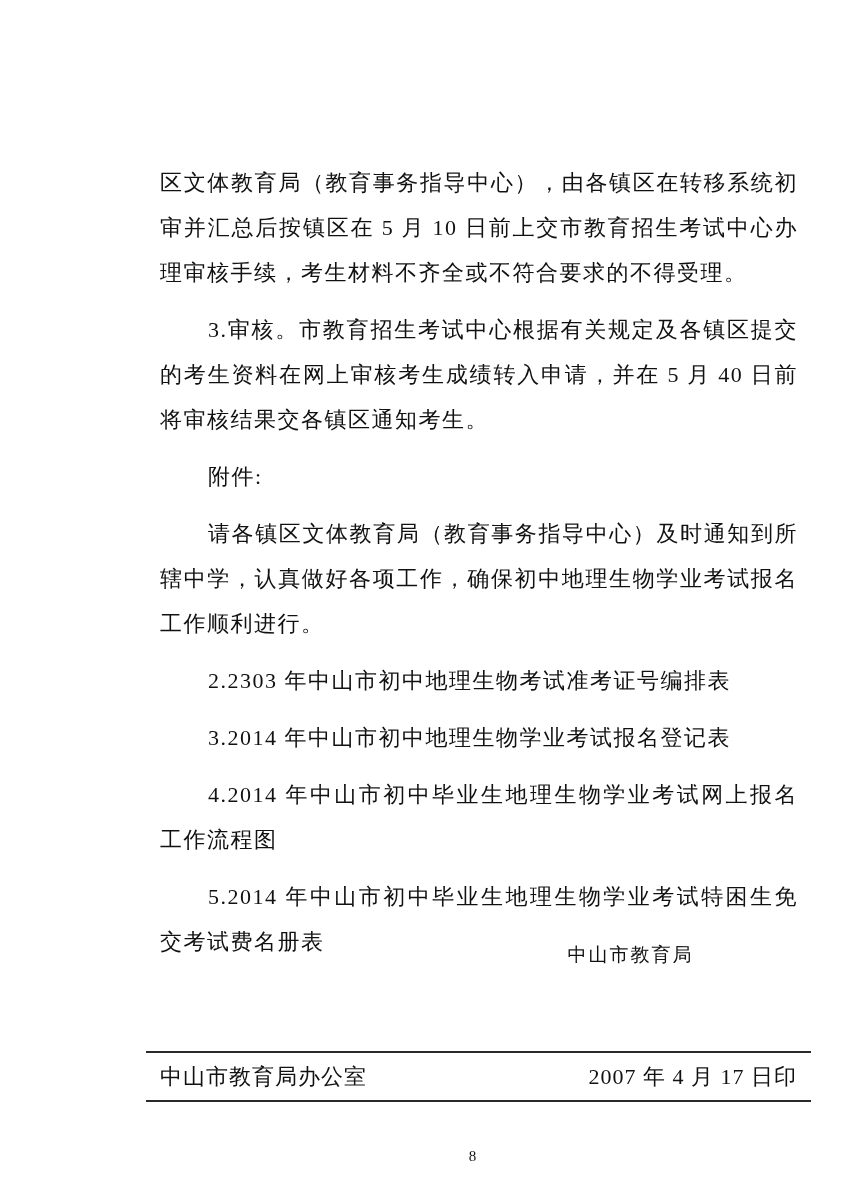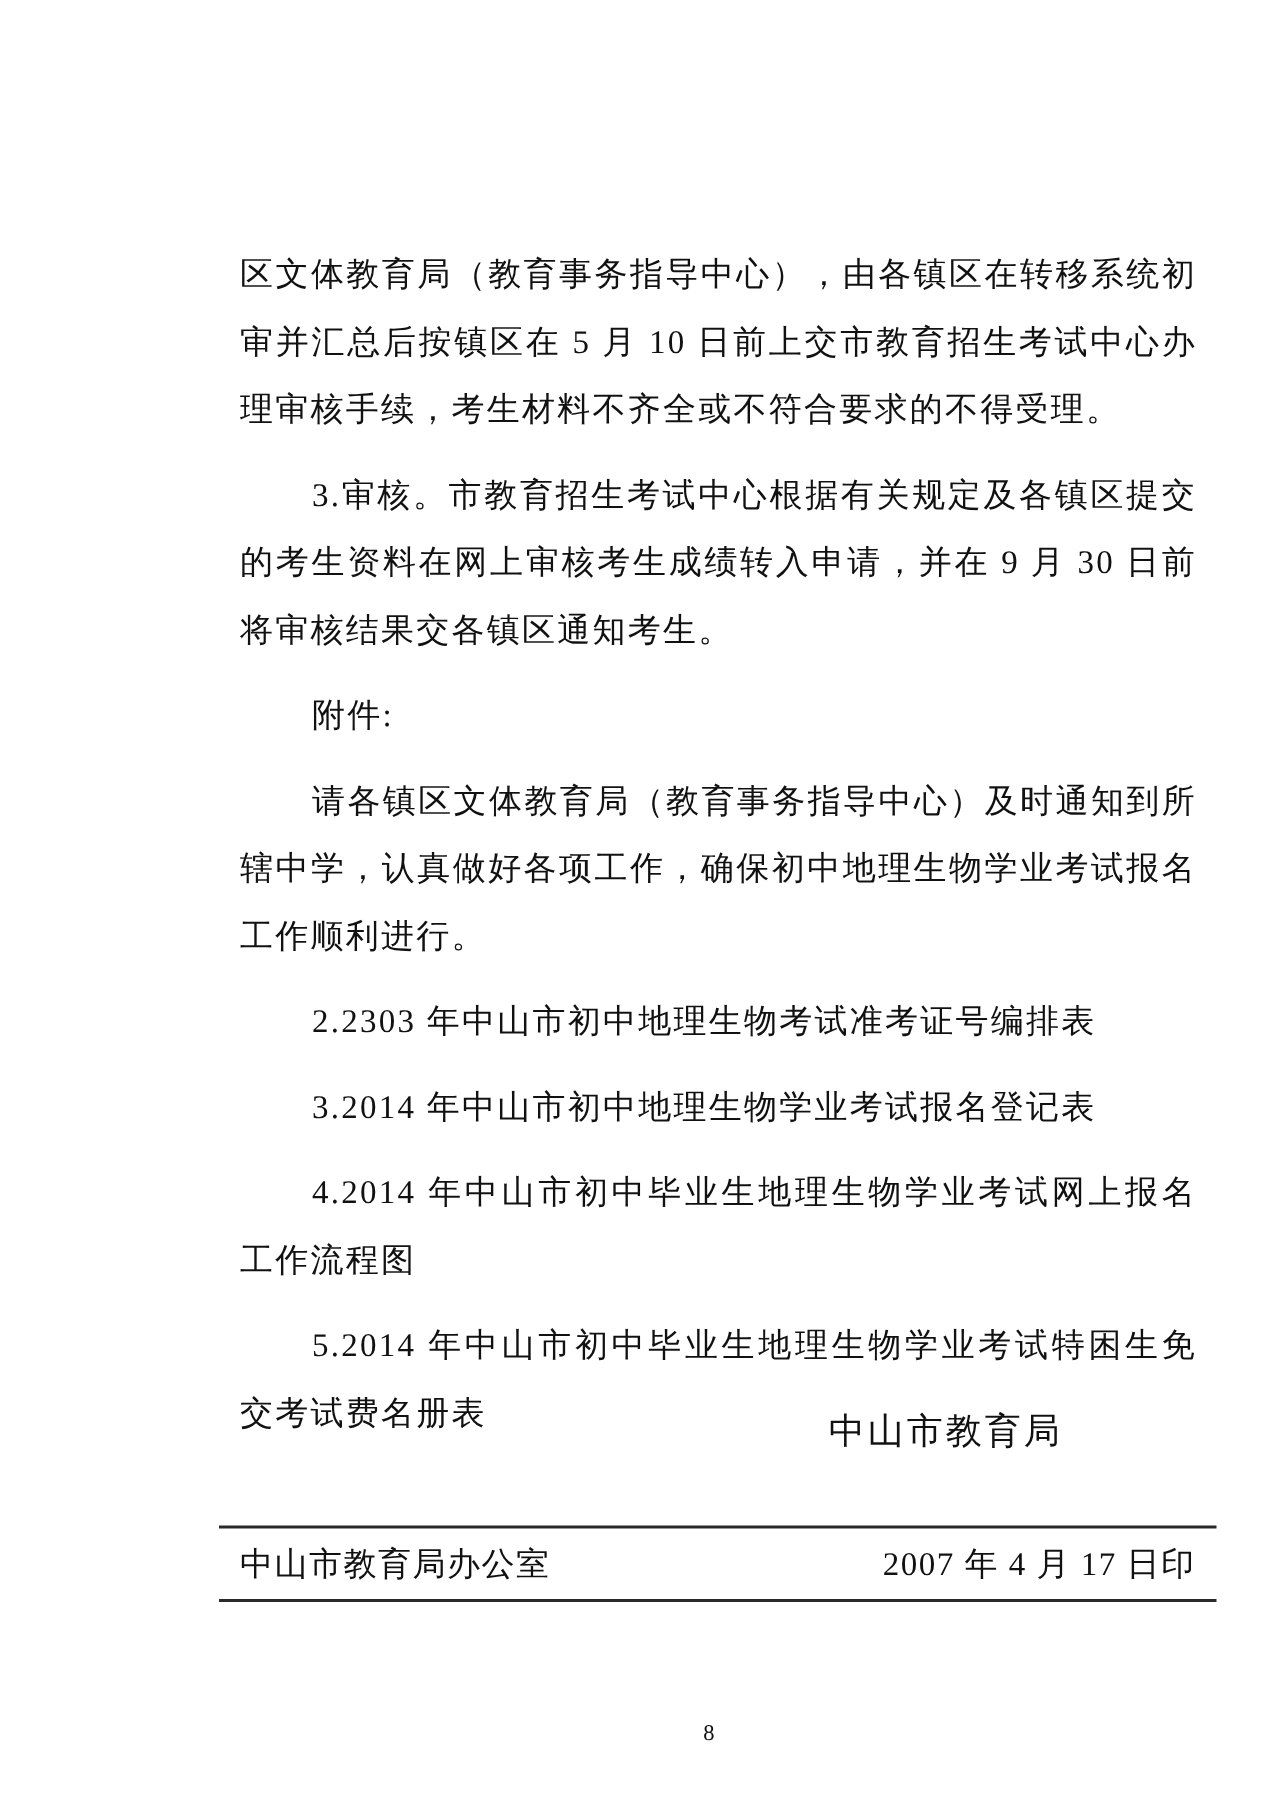--- a/index.html
+++ b/index.html
@@ -32,27 +32,27 @@
   }
   .para.indent {
     text-indent: 48px;
   }
   .signature {
     position: absolute;
     top: 872px;
     left: 440px;
     width: 285px;
     text-align: center;
-    font-size: 24px;
+    font-size: 19px;
     line-height: 46px;
     letter-spacing: 2px;
   }
   .footer {
     position: absolute;
-    top: 969px;
+    top: 1003px;
     left: 98px;
     width: 665px;
     border-top: 2px solid #2a2a2a;
     border-bottom: 2px solid #2a2a2a;
     height: 51px;
     display: flex;
     justify-content: space-between;
     align-items: center;
     padding: 0 2px;
     font-size: 22px;
@@ -67,21 +67,21 @@
     font-size: 15px;
   }
 </style>
 </head>
 <body>
 
 <div class="page">
 
   <div class="content">
     <p class="para">区文体教育局（教育事务指导中心），由各镇区在转移系统初审并汇总后按镇区在 5 月 10 日前上交市教育招生考试中心办理审核手续，考生材料不齐全或不符合要求的不得受理。</p>
-    <p class="para indent">3.审核。市教育招生考试中心根据有关规定及各镇区提交的考生资料在网上审核考生成绩转入申请，并在 9 月 30 日前将审核结果交各镇区通知考生。</p>
+    <p class="para indent">3.审核。市教育招生考试中心根据有关规定及各镇区提交的考生资料在网上审核考生成绩转入申请，并在 5 月 40 日前将审核结果交各镇区通知考生。</p>
     <p class="para indent">附件:</p>
     <p class="para indent">请各镇区文体教育局（教育事务指导中心）及时通知到所辖中学，认真做好各项工作，确保初中地理生物学业考试报名工作顺利进行。</p>
     <p class="para indent">2.2303 年中山市初中地理生物考试准考证号编排表</p>
     <p class="para indent">3.2014 年中山市初中地理生物学业考试报名登记表</p>
     <p class="para indent">4.2014 年中山市初中毕业生地理生物学业考试网上报名工作流程图</p>
     <p class="para indent">5.2014 年中山市初中毕业生地理生物学业考试特困生免交考试费名册表</p>
   </div>
 
   <div class="signature">
     <div>中山市教育局</div>

